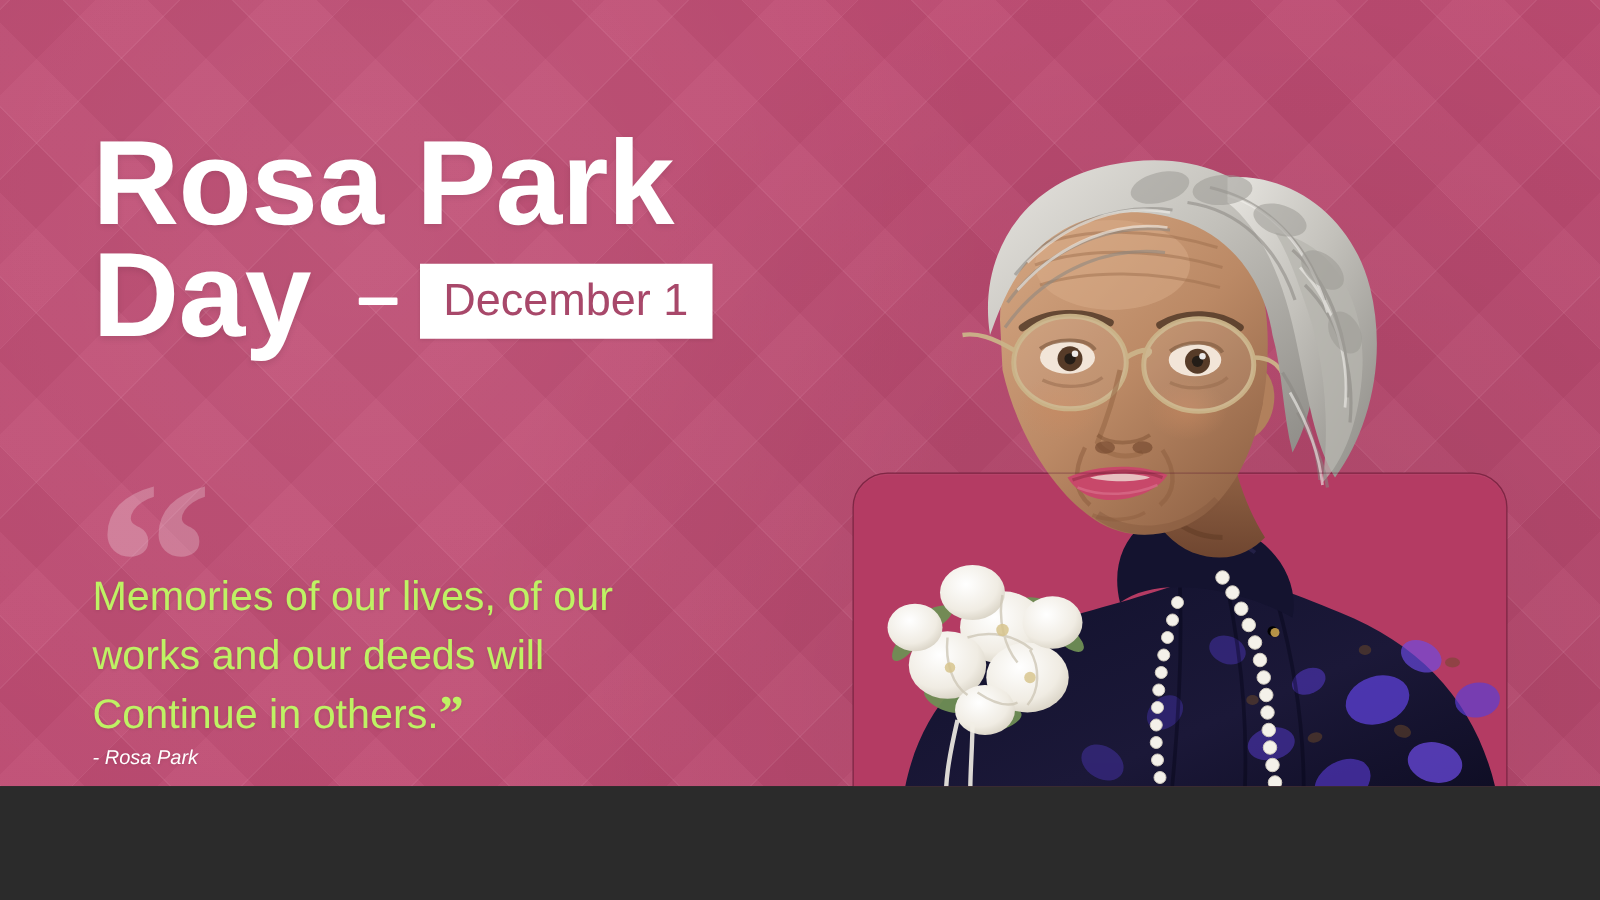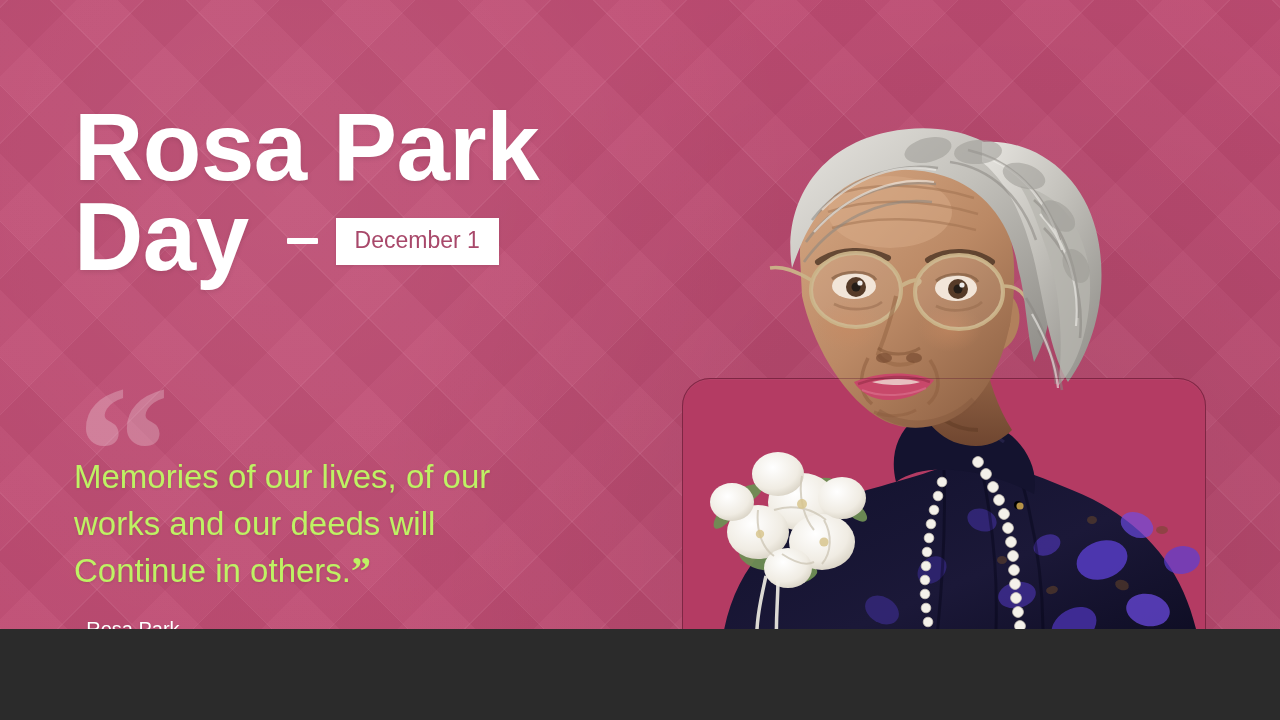--- a/index.html
+++ b/index.html
@@ -85,21 +85,21 @@
     height: 6px;
     background: #ffffff;
     border-radius: 1px;
     flex: 0 0 auto;
     margin-right: 18px;
     margin-top: 8px;
   }
   .date-badge {
     background: #ffffff;
     color: #a8486a;
-    font-size: 23px;
+    font-size: 36px;
     line-height: 1;
     padding: 11px 19px 13px 19px;
     white-space: nowrap;
     flex: 0 0 auto;
     margin-top: 8px;
     box-shadow: 0 1px 3px rgba(0,0,0,0.10);
   }
 
   
   .quote-block {
@@ -132,24 +132,25 @@
   }
   .quote-close {
     font-family: "Liberation Serif", serif;
     font-size: 40px;
     font-weight: 700;
     line-height: 0;
     vertical-align: -2px;
   }
   .quote-attrib {
     color: #ffffff;
-    font-size: 20px;
+    font-size: 16px;
     line-height: 1;
-    margin-top: 24px;
+    margin-top: 4px;
     text-shadow: 0 1px 3px rgba(0,0,0,0.10);
+    font-style: italic;
   }
 
   
   .photo-area {
     position: absolute;
     left: 682px;
     top: 90px;
     width: 524px;
     height: 575px;
   }

